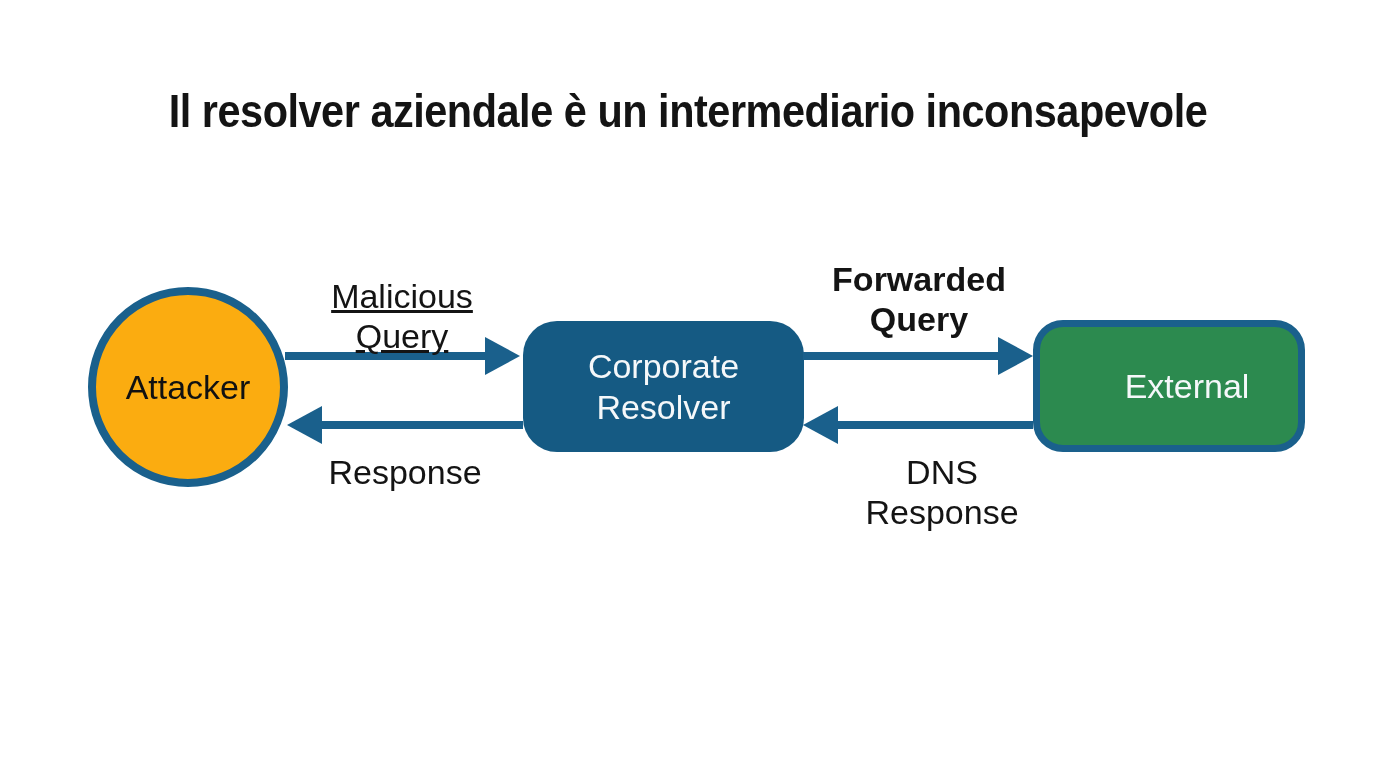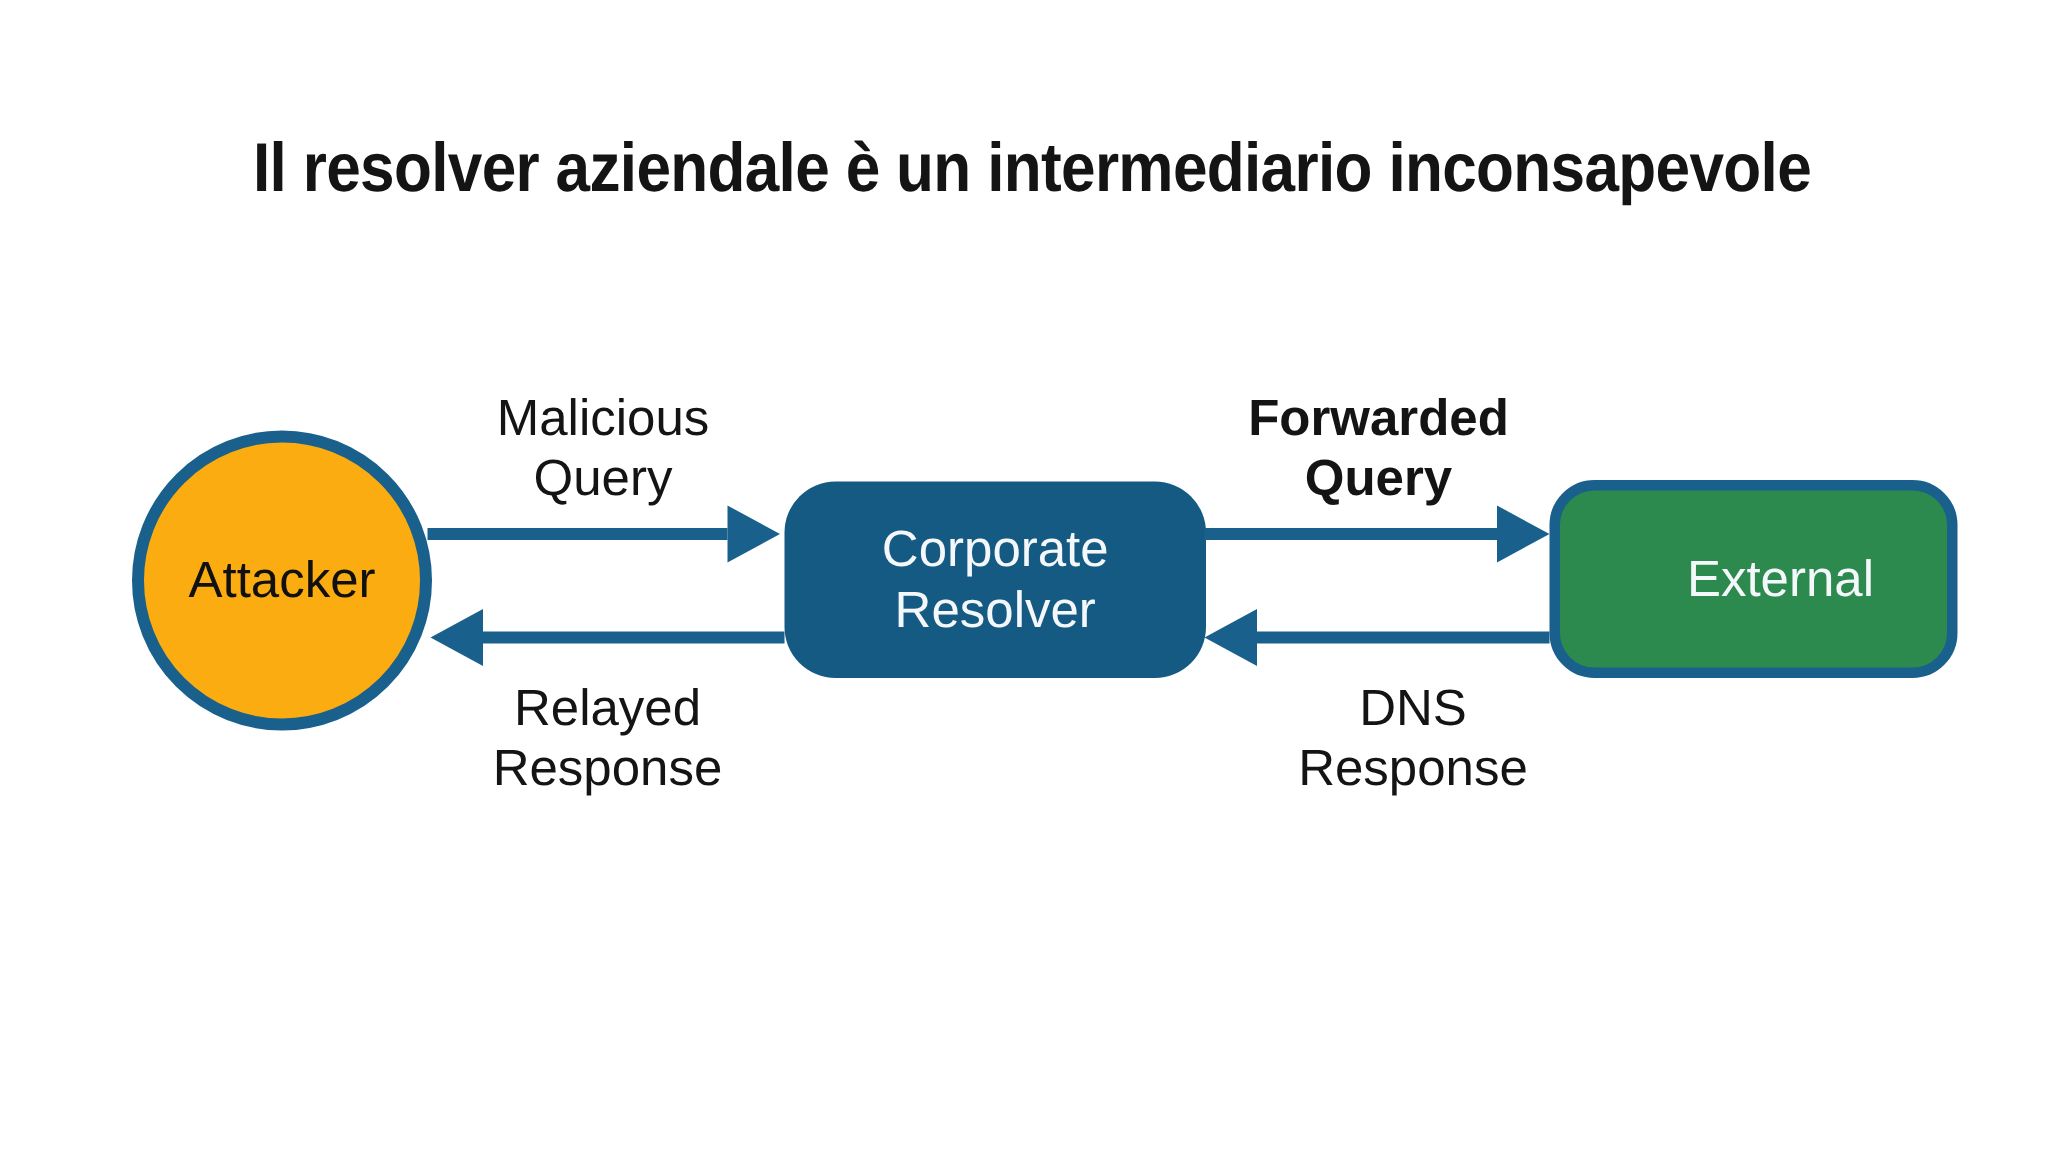--- a/index.html
+++ b/index.html
@@ -107,21 +107,21 @@
   .arrow-dns        { left: 803px;  top: 406px; width: 230px; }
   
   .arrow-label {
     position: absolute;
     width: 300px;
     text-align: center;
     font-size: 34px;
     line-height: 40px;
     color: #141414;
   }
-  .label-malicious { left: 252px; top: 259px; }
+  .label-malicious { left: 252px; top: 276px; text-decoration: underline; }
   .label-forwarded { left: 769px; top: 259px; font-weight: bold; }
   .label-relayed   { left: 255px; top: 452px; }
   .label-dns       { left: 792px; top: 452px; }
 </style>
 </head>
 <body>
 
 <div class="stage">
 
   <div class="title">Il resolver aziendale è un intermediario inconsapevole</div>
@@ -167,21 +167,20 @@
     <div>Malicious</div>
     <div>Query</div>
   </div>
 
   <div class="arrow-label label-forwarded">
     <div>Forwarded</div>
     <div>Query</div>
   </div>
 
   <div class="arrow-label label-relayed">
-    <div>Relayed</div>
     <div>Response</div>
   </div>
 
   <div class="arrow-label label-dns">
     <div>DNS</div>
     <div>Response</div>
   </div>
 
 </div>
 

